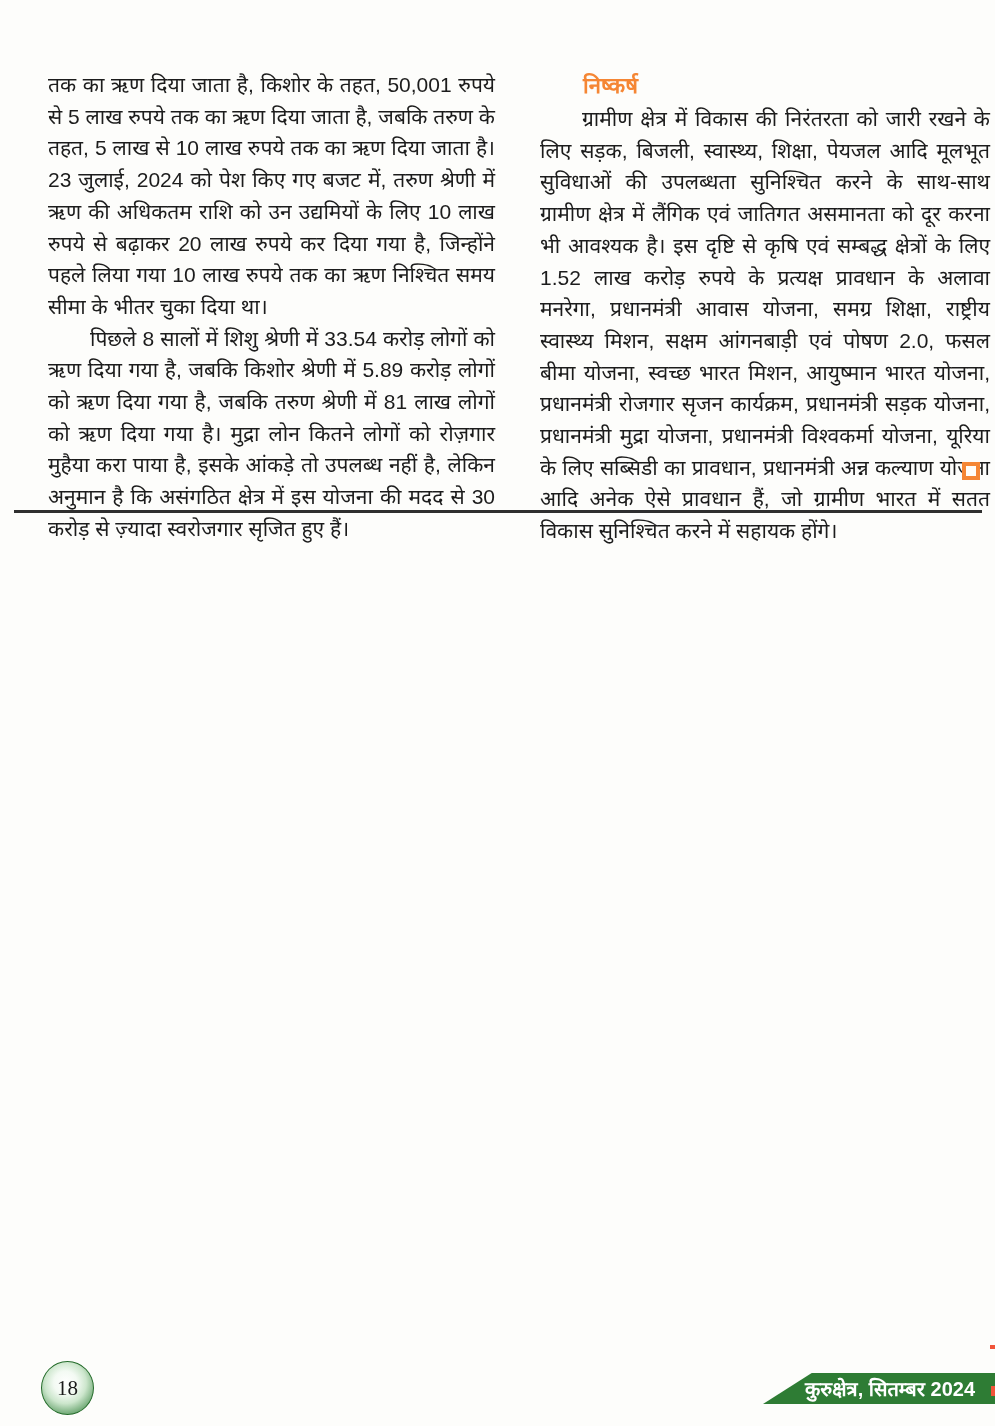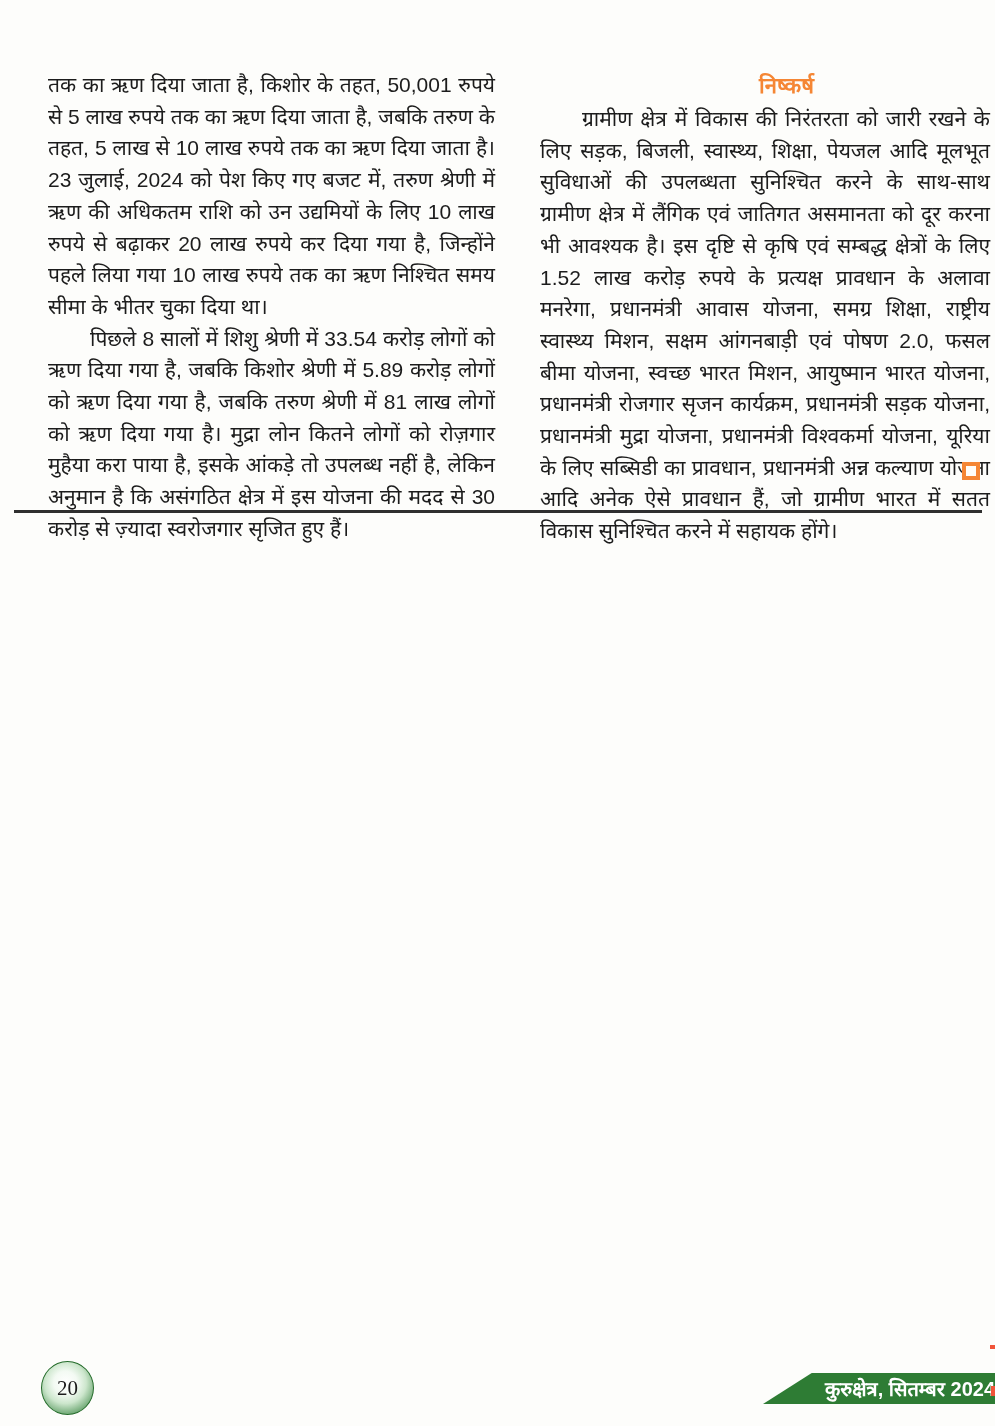--- a/index.html
+++ b/index.html
@@ -26,21 +26,21 @@
 
   .col p { margin: 0; }
   .col p.indented { text-indent: 42px; }
 
   .section-heading {
     color: #F58634;
     font-weight: bold;
     font-size: 22px;
     line-height: 34px;
     margin-left: 43px;
-    text-align: center;
+    text-align: left;
   }
 
   .end-marker {
     position: absolute;
     left: 962px;
     top: 462px;
     width: 18px;
     height: 18px;
     border: 4px solid #F58634;
     background: #fffdf8;
@@ -84,21 +84,21 @@
     background: #2e7c34;
     clip-path: polygon(0 100%, 21% 0, 100% 0, 100% 100%);
     display: flex;
     align-items: center;
     justify-content: flex-end;
   }
   .issue-banner .label {
     color: #ffffff;
     font-weight: bold;
     font-size: 20px;
-    padding-right: 0;
+    padding-right: 20px;
     white-space: nowrap;
   }
 
   .print-artifact {
     position: absolute;
     right: 0;
     background: #f1543a;
   }
   .print-artifact.a1 { top: 1345px; width: 5px; height: 4px; }
   .print-artifact.a2 { top: 1386px; width: 4px; height: 10px; }
@@ -116,21 +116,21 @@
   <div class="col col-right">
     <h3 class="section-heading">निष्कर्ष</h3>
     <p class="indented">ग्रामीण क्षेत्र में विकास की निरंतरता को जारी रखने के लिए सड़क, बिजली, स्वास्थ्य, शिक्षा, पेयजल आदि मूलभूत सुविधाओं की उपलब्धता सुनिश्चित करने के साथ-साथ ग्रामीण क्षेत्र में लैंगिक एवं जातिगत असमानता को दूर करना भी आवश्यक है। इस दृष्टि से कृषि एवं सम्बद्ध क्षेत्रों के लिए 1.52 लाख करोड़ रुपये के प्रत्यक्ष प्रावधान के अलावा मनरेगा, प्रधानमंत्री आवास योजना, समग्र शिक्षा, राष्ट्रीय स्वास्थ्य मिशन, सक्षम आंगनबाड़ी एवं पोषण 2.0, फसल बीमा योजना, स्वच्छ भारत मिशन, आयुष्मान भारत योजना, प्रधानमंत्री रोजगार सृजन कार्यक्रम, प्रधानमंत्री सड़क योजना, प्रधानमंत्री मुद्रा योजना, प्रधानमंत्री विश्वकर्मा योजना, यूरिया के लिए सब्सिडी का प्रावधान, प्रधानमंत्री अन्न कल्याण योजना आदि अनेक ऐसे प्रावधान हैं, जो ग्रामीण भारत में सतत विकास सुनिश्चित करने में सहायक होंगे।</p>
   </div>
 
   <span class="end-marker"></span>
 
   <div class="divider"></div>
 
   <div class="page-number-badge">
-    <span class="num">20</span>
+    <span class="num">18</span>
   </div>
 
   <div class="issue-banner">
     <span class="label">कुरुक्षेत्र, सितम्बर 2024</span>
   </div>
 
   <div class="print-artifact a1"></div>
   <div class="print-artifact a2"></div>
 
 </div>

